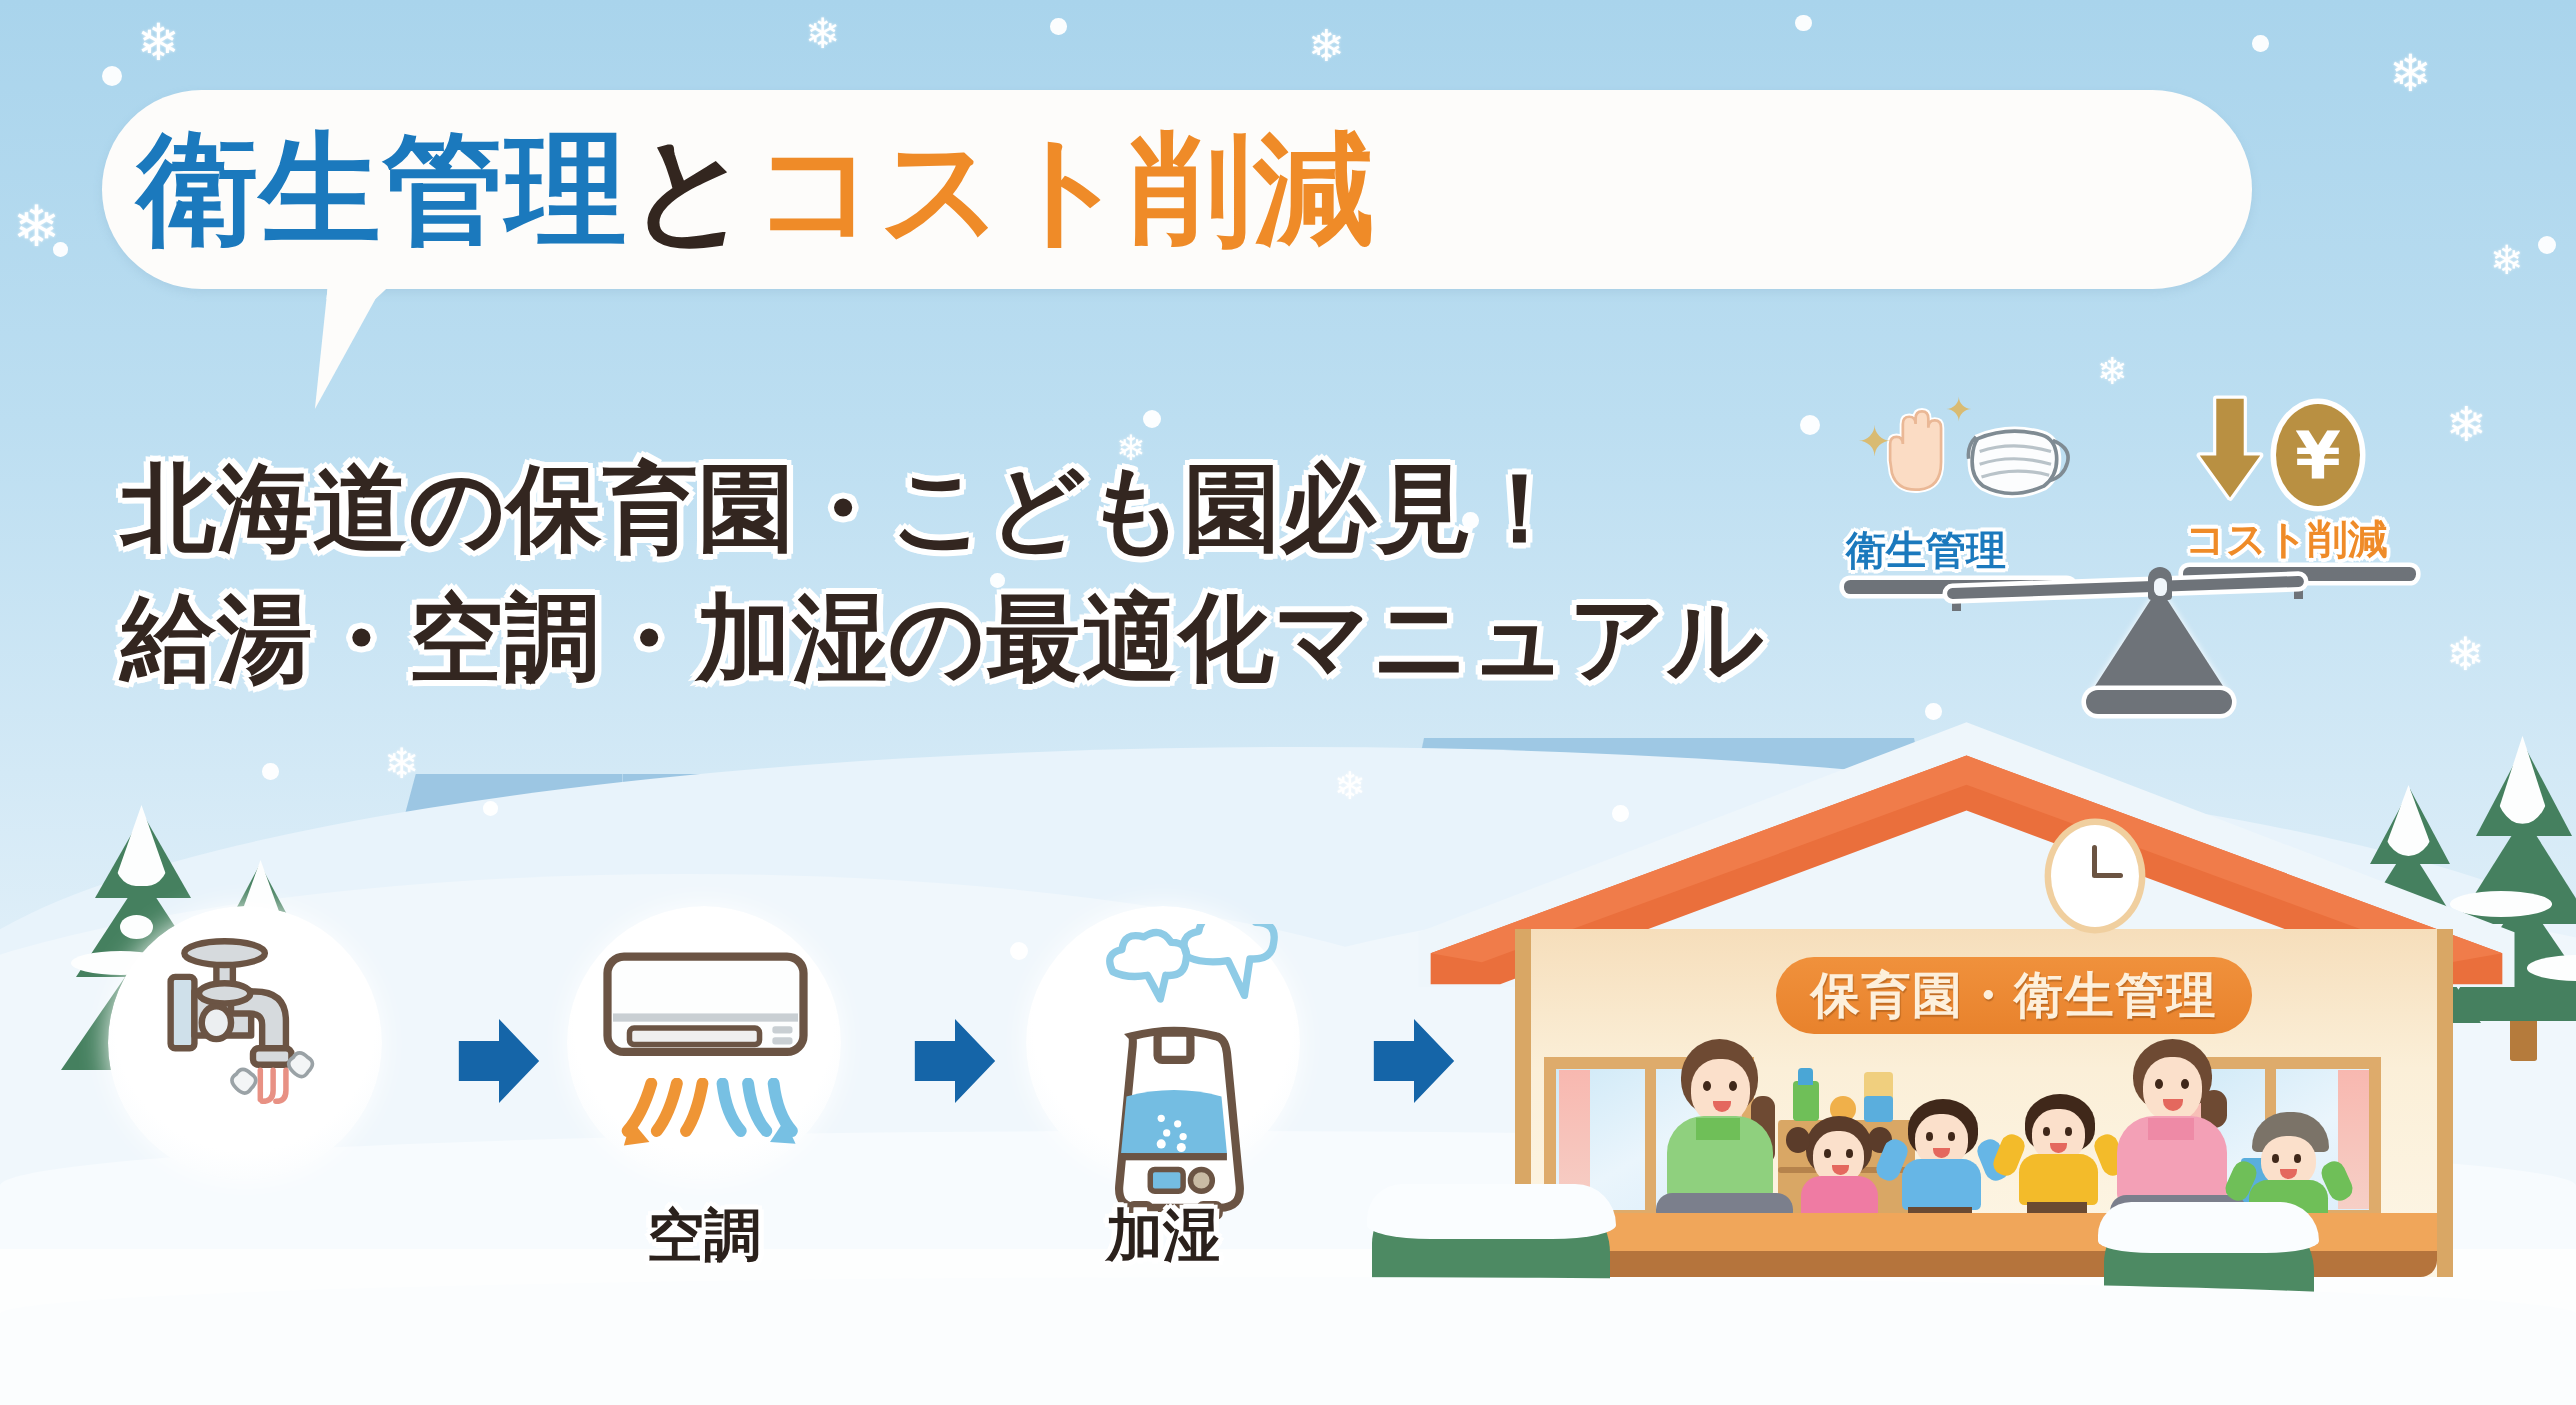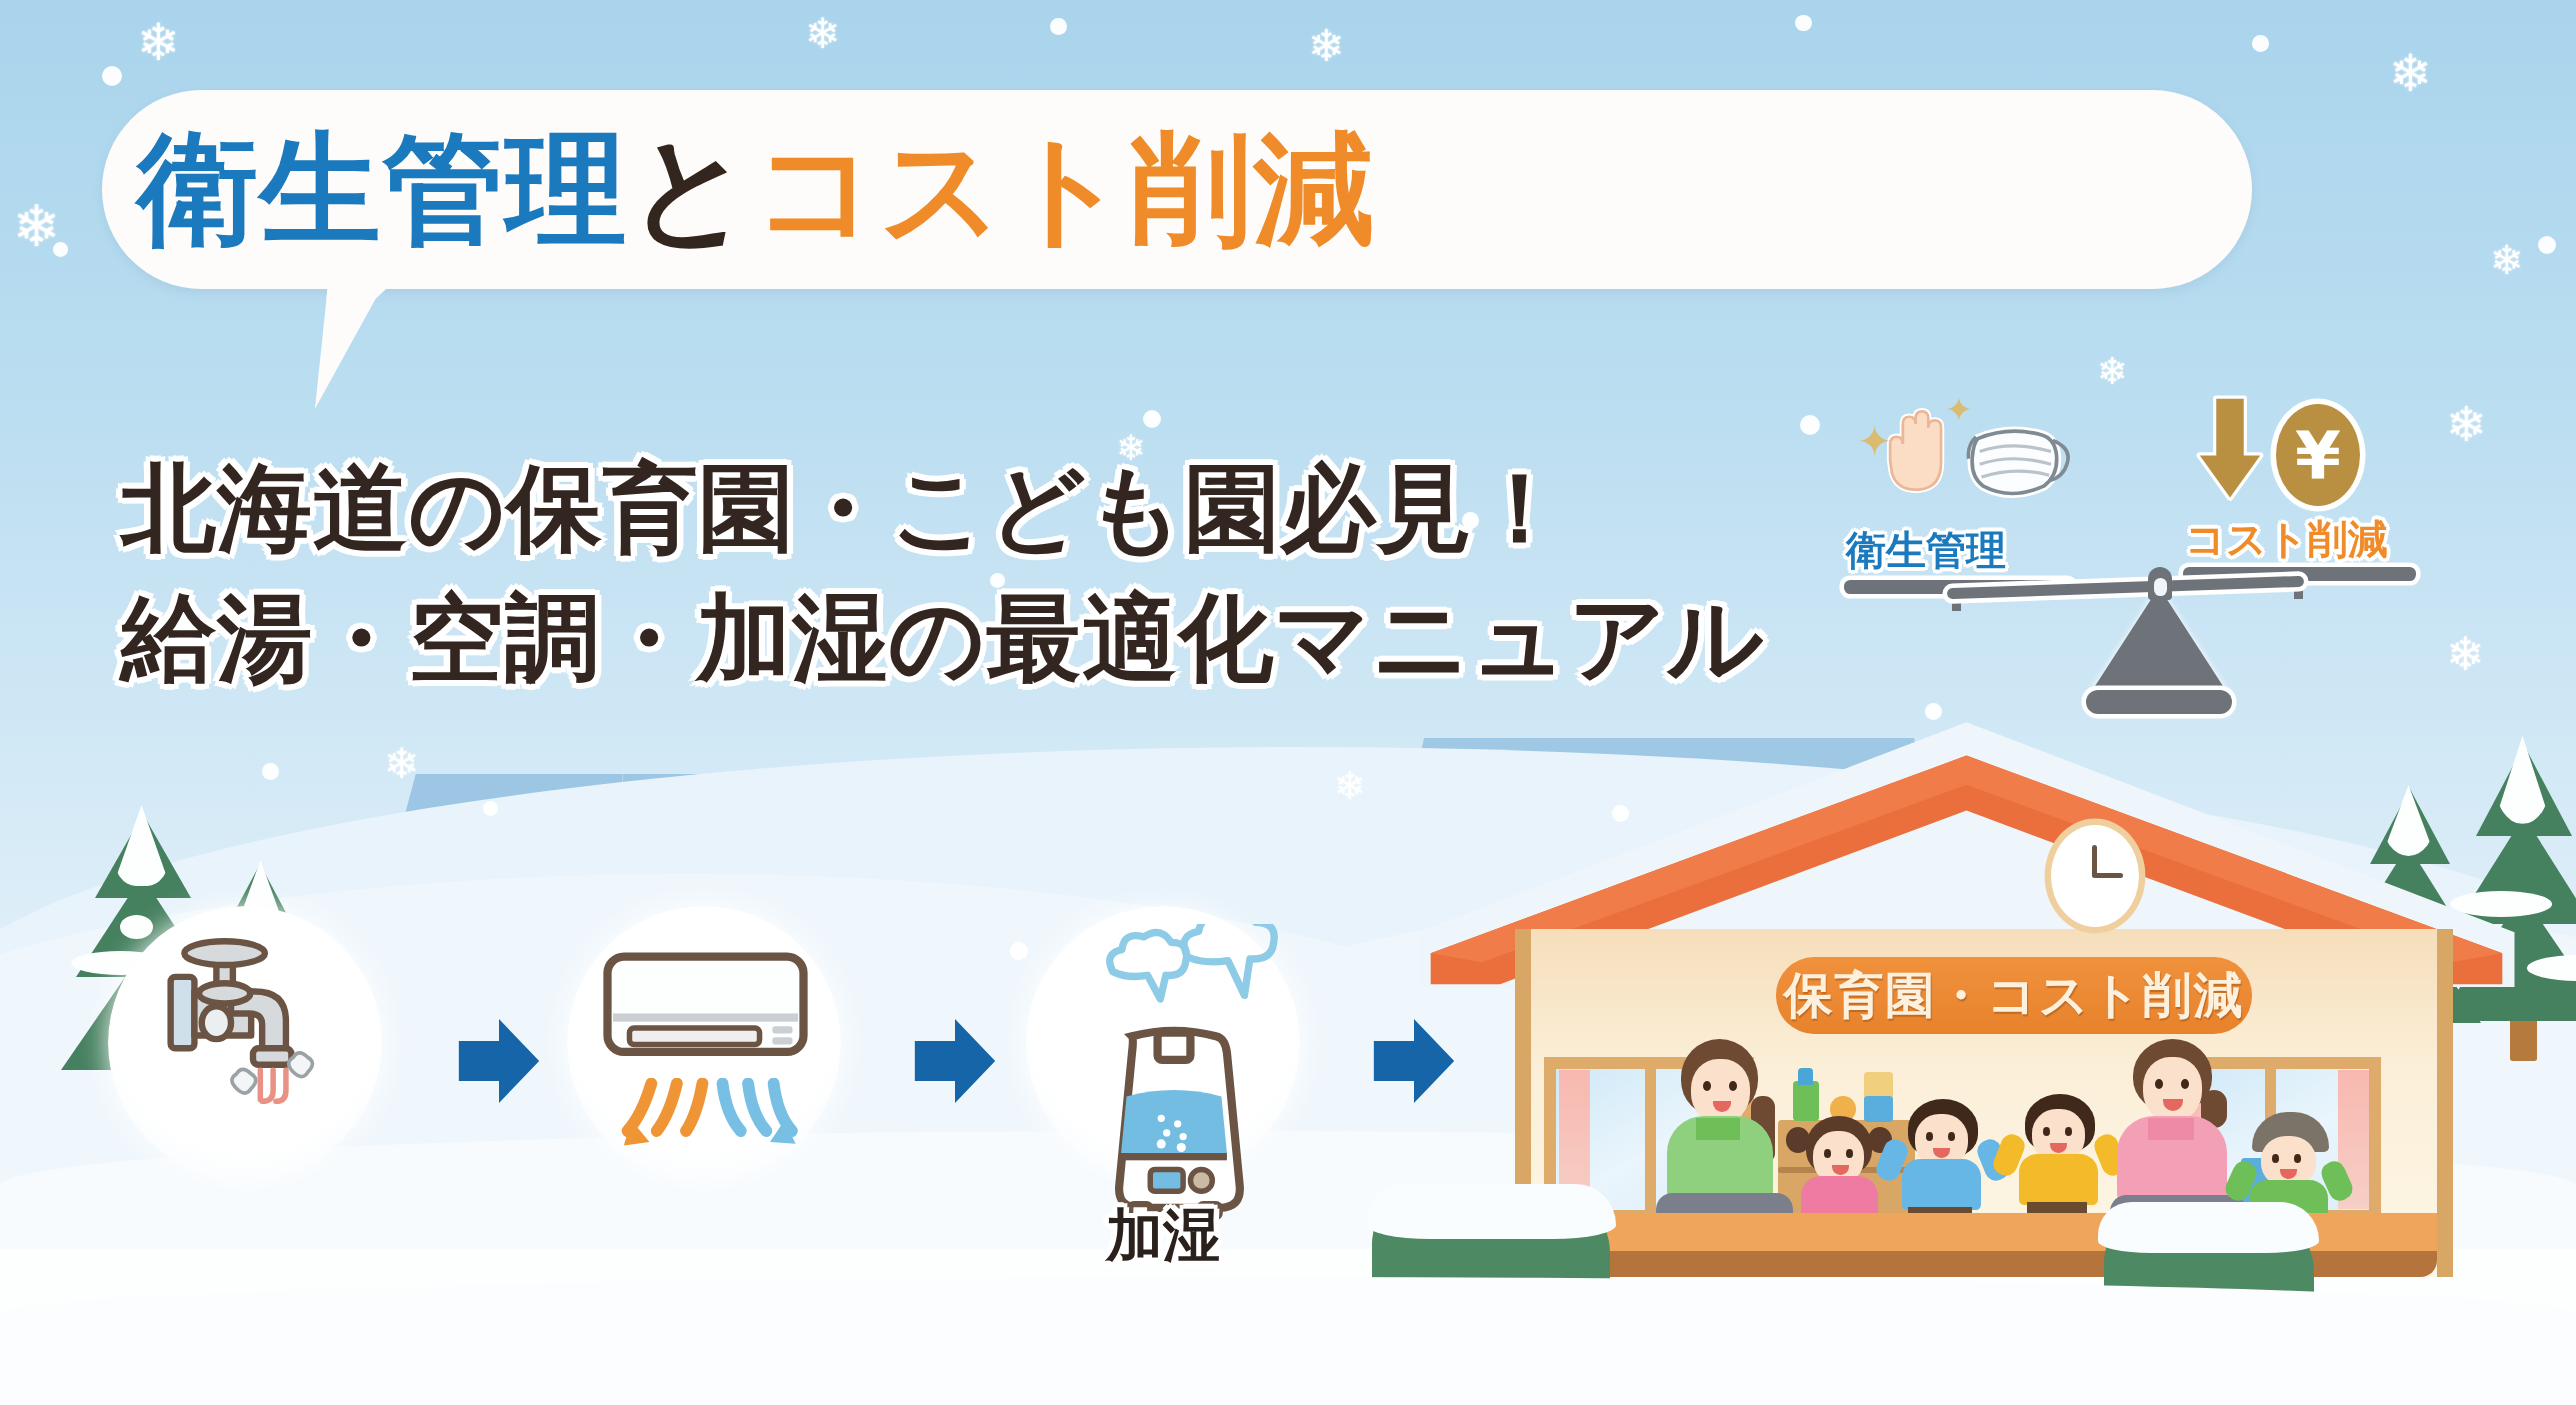--- a/index.html
+++ b/index.html
@@ -318,20 +318,21 @@
       <path d="M44 6 q-10 34 -26 52" stroke="#ef9535"></path>
       <path d="M72 6 q-8 34 -22 52" stroke="#ef9535"></path>
       <path d="M100 6 q-6 34 -18 52" stroke="#ef9535"></path>
       <path d="M122 6 q4 34 20 52" stroke="#77c0e3"></path>
       <path d="M150 6 q4 34 20 52" stroke="#77c0e3"></path>
       <path d="M178 6 q4 34 20 52" stroke="#77c0e3"></path>
     </g>
     <path d="M22 46 L14 74 L42 70 Z" fill="#ef9535"></path>
     <path d="M190 46 L202 72 L174 70 Z" fill="#77c0e3"></path>
   </svg>
+  <div class="step-label" style="left:567px;top:1198px;">空調</div>
 
   <svg class="arrow" style="left:913px;top:1017px;" viewBox="0 0 92 96">
     <path d="M2 26 H46 V2 L90 48 L46 94 V70 H2 Z" fill="#1565a8"></path>
   </svg>
 
   <div class="step" style="left:1026px;top:906px;"></div>
   <svg style="position:absolute;left:1101px;top:1023px;width:146px;height:198px;" viewBox="0 0 160 216">
     <path d="M34 14 q46 -12 92 0 q10 2 12 18 l14 146 q2 24 -22 24 H42 q-24 0 -22 -24 L34 32 q2 -16 0 -18Z" fill="#ffffff" stroke="#6b5444" stroke-width="9"></path>
     <path d="M28 80 q52 -14 104 0 l6 62 H22 Z" fill="#74bde2"></path>
     <rect x="62" y="10" width="36" height="30" rx="5" fill="#ffffff" stroke="#6b5444" stroke-width="9"></rect>
@@ -368,21 +369,21 @@
     </svg>
 
     <svg class="roof" viewBox="0 0 1180 260">
       <path d="M590 6 L1176 222 L1176 256 L1100 256 L590 66 L80 256 L4 256 L4 222 Z" fill="#ea6f3c"></path>
       <path d="M590 6 L1176 222 L1120 232 L590 38 L60 232 L4 222 Z" fill="#f07c4a"></path>
     </svg>
 
     <div class="wall"></div>
 
     <div class="clock"></div>
-    <div class="sign">保育園・コスト削減</div>
+    <div class="sign">保育園・衛生管理</div>
 
     <div class="window" style="left:117px;top:307px;width:210px;height:165px;"></div>
     <div class="winbar" style="left:218px;top:307px;width:11px;height:165px;"></div>
     <div class="curtain" style="left:132px;top:320px;height:139px;"></div>
     <div class="curtain" style="left:284px;top:320px;height:139px;"></div>
 
     <div class="window" style="left:734px;top:307px;width:220px;height:165px;"></div>
     <div class="winbar" style="left:838px;top:307px;width:11px;height:165px;"></div>
     <div class="curtain" style="left:746px;top:320px;height:139px;"></div>
     <div class="curtain" style="left:911px;top:320px;height:139px;"></div>

